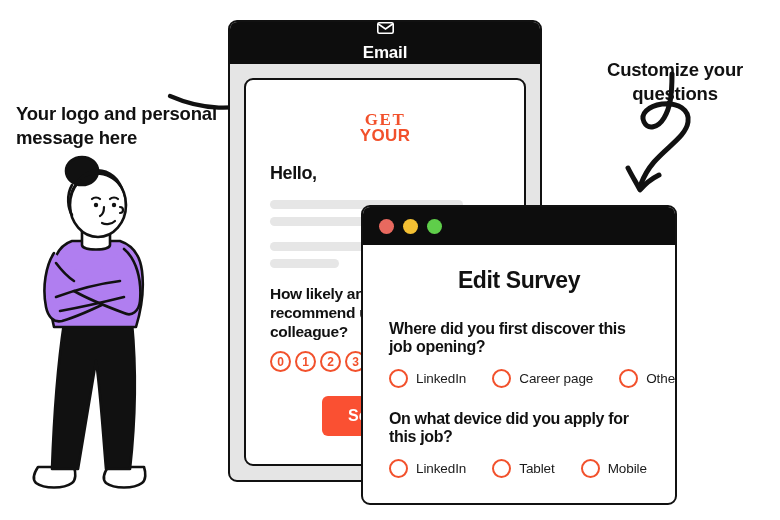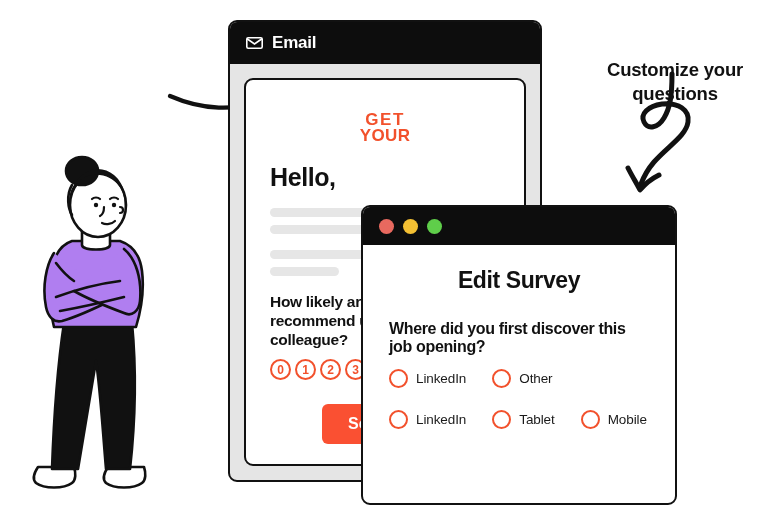--- a/index.html
+++ b/index.html
@@ -76,20 +76,21 @@
     overflow: hidden;
   }
   #email-titlebar {
     height: 42px;
     background: #0d0d0d;
     display: flex;
     align-items: center;
     padding: 0 16px;
     gap: 9px;
     box-sizing: border-box;
+    flex-direction: column;
   }
   #email-titlebar .env-icon {
     width: 17px;
     height: 12px;
     display: block;
   }
   #email-title-text {
     color: #ffffff;
     font-size: 17px;
     font-weight: bold;
@@ -114,24 +115,24 @@
     text-align: center;
   }
   #brand-logo .logo-line {
     color: #f2512c;
     font-weight: bold;
     font-size: 17px;
     line-height: 0.96;
     letter-spacing: 0.4px;
     display: block;
   }
-  #brand-logo .logo-line.l1 { letter-spacing: 1.6px; }
+  #brand-logo .logo-line.l1 { letter-spacing: 1.6px; font-family: Liberation Serif, serif; }
 
   #email-greeting {
-    font-size: 25px;
+    font-size: 18px;
     font-weight: bold;
     color: #111111;
     letter-spacing: -0.4px;
     margin: 0 0 16px 0;
   }
 
   .skeleton-line {
     height: 9px;
     background: #e6e6e6;
     border-radius: 5px;
@@ -252,20 +253,21 @@
     color: #1a1a1a;
     letter-spacing: -0.1px;
     white-space: nowrap;
   }
 </style>
 </head>
 <body>
 
 <div class="stage">
 
+  <div class="callout" id="callout-left">Your logo and personal message here</div>
 
   <svg class="arrow-svg" id="arrow-left-wrap" viewBox="0 0 120 46">
     <path d="M2,20 C34,34 68,36 98,23" stroke="#111111" stroke-width="4.2" fill="none" stroke-linecap="round"></path>
     <path d="M86,13 C94,18 99,21 101,23 C98,25 93,28 88,34" stroke="#111111" stroke-width="4.2" fill="none" stroke-linecap="round" stroke-linejoin="round"></path>
   </svg>
 
   <div class="callout" id="callout-right">Customize your questions</div>
 
   <svg class="arrow-svg" id="arrow-right-wrap" viewBox="0 0 120 130">
     <path d="M68,4 C68,26 66,38 60,48 C54,58 44,60 40,52
@@ -381,25 +383,30 @@
       <div id="survey-questions">
           <div class="survey-question">
             <div class="question-text">Where did you first discover this job opening?</div>
             <div class="option-row">
               <div class="option">
                 <span class="radio"></span>
                 <span class="option-label">LinkedIn</span>
               </div>
               <div class="option">
                 <span class="radio"></span>
+                <span class="option-label">Career page</span>
+              </div>
+              <div class="option">
+                <span class="radio"></span>
                 <span class="option-label">Other</span>
               </div>
             </div>
           </div>
           <div class="survey-question">
+            <div class="question-text">On what device did you apply for this job?</div>
             <div class="option-row">
               <div class="option">
                 <span class="radio"></span>
                 <span class="option-label">LinkedIn</span>
               </div>
               <div class="option">
                 <span class="radio"></span>
                 <span class="option-label">Tablet</span>
               </div>
               <div class="option">

